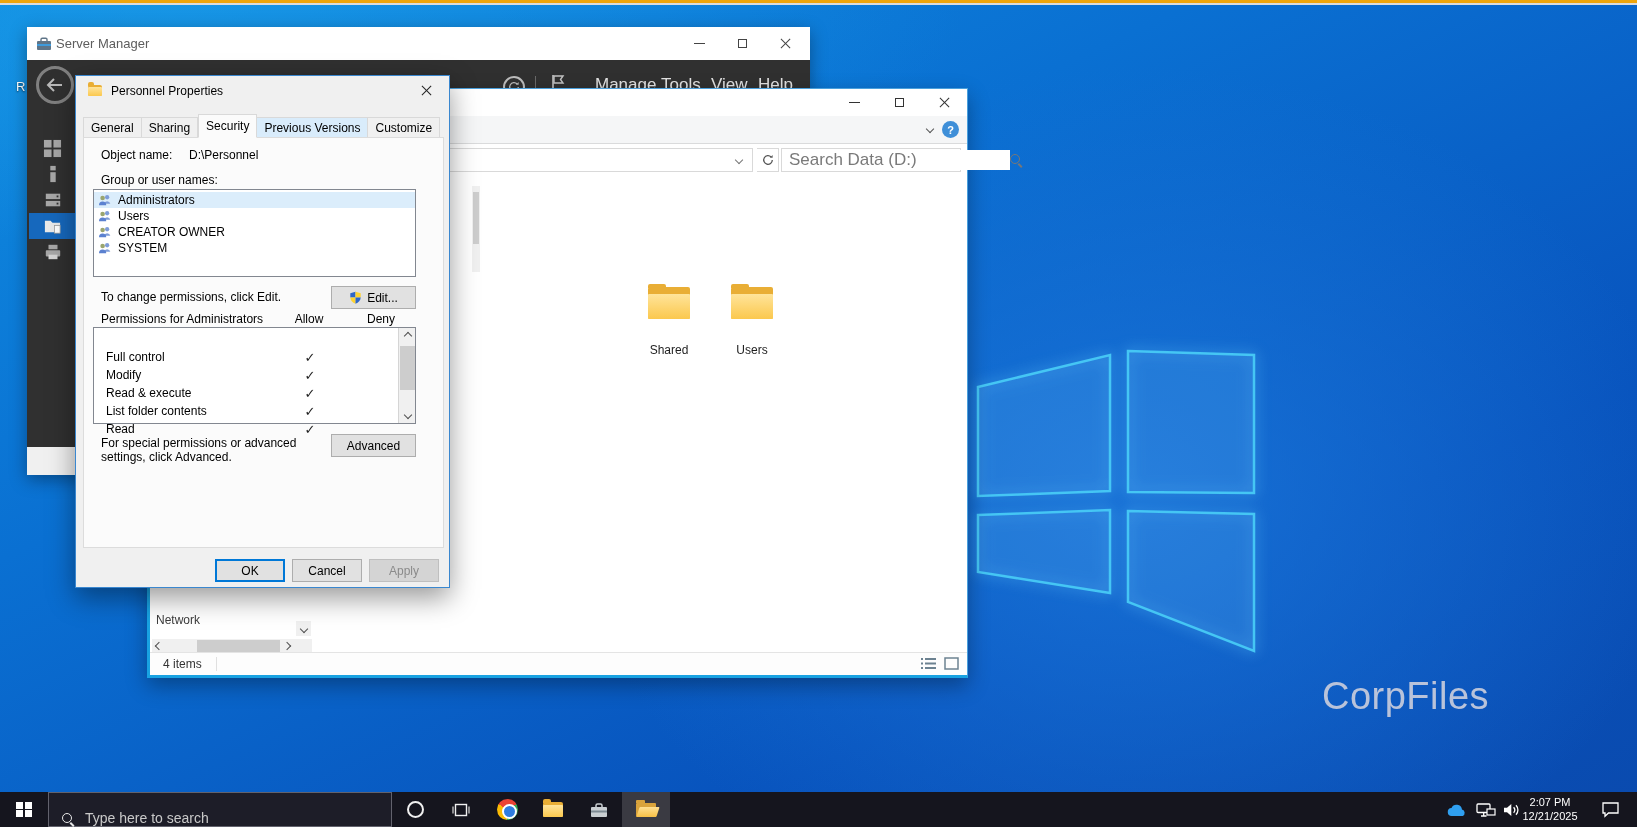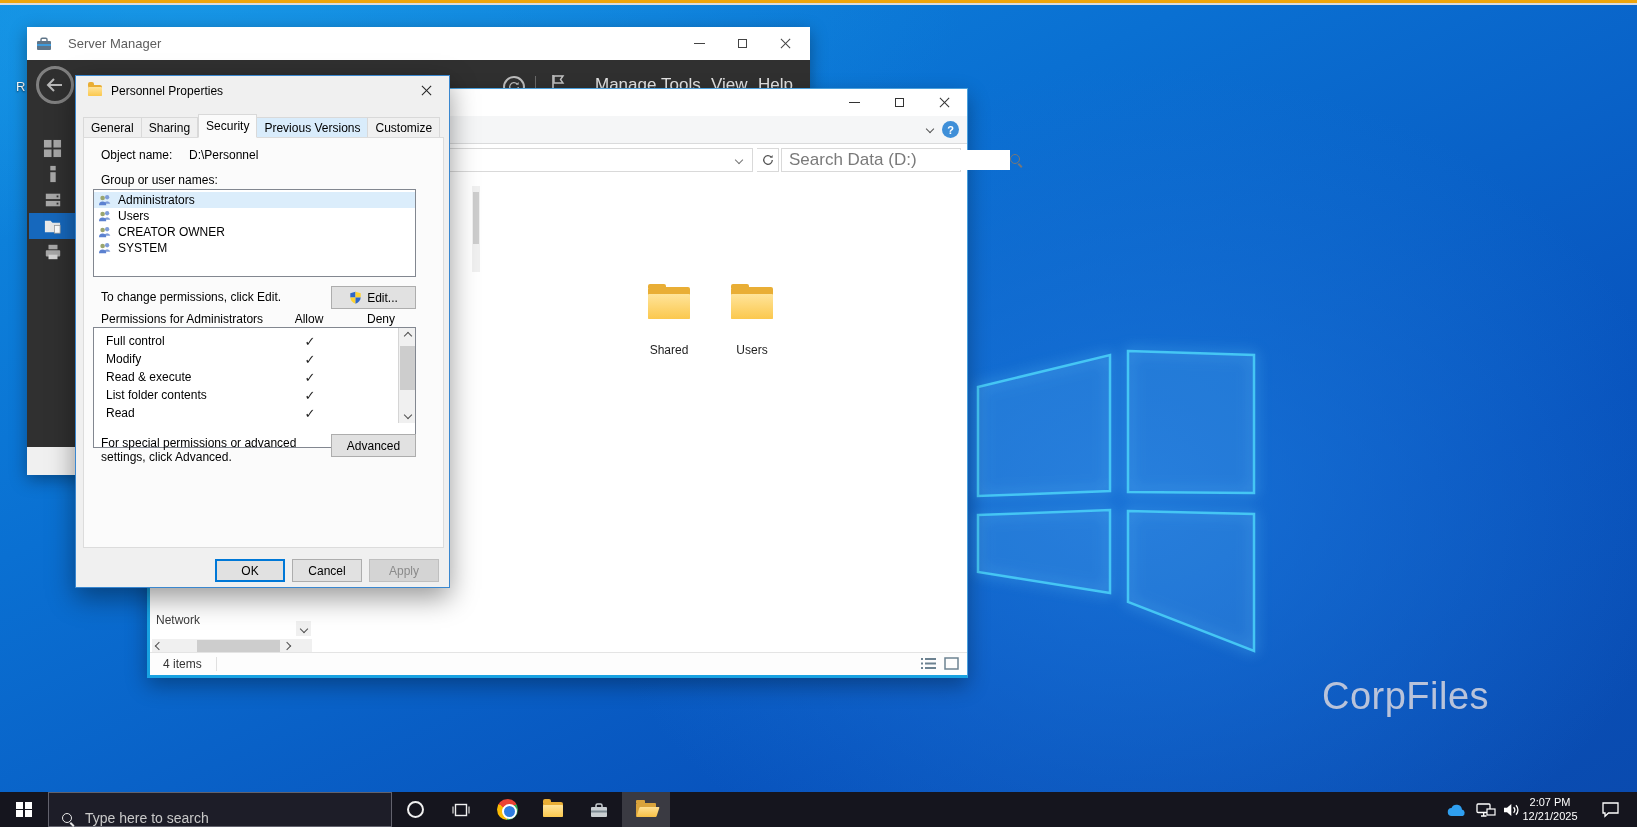--- a/index.html
+++ b/index.html
@@ -60,21 +60,21 @@
   .openfolder{width:20px;height:14px;position:relative;background:#d9a33c;border-radius:1px}
   .openfolder::before{content:"";position:absolute;top:-3px;left:0;width:9px;height:3px;background:#d9a33c;border-radius:1px 1px 0 0}
   .openfolder::after{content:"";position:absolute;left:2px;bottom:0;width:20px;height:10px;background:linear-gradient(180deg,#ffe092,#f7bf45);transform:skewX(-18deg);border-radius:1px}
   #tb-tray{left:1385px;top:0;width:252px;height:35px}
   .tray-ic{position:absolute;top:0;height:35px;display:flex;align-items:center;justify-content:center;width:26px}
   #tray-clock{position:absolute;left:132px;top:3px;width:66px;text-align:center;font-size:11px;line-height:14px;color:#fff}
 
   
   #sm-win{left:27px;top:27px;width:783px;height:448px;background:#303030;box-shadow:0 5px 16px rgba(0,0,0,.35);z-index:10}
   #sm-title{left:0;top:0;width:783px;height:33px;background:#fff;display:flex;align-items:center}
-  #sm-title .t{font-size:13px;color:#5d5d5d;margin-left:16px}
+  #sm-title .t{font-size:13px;color:#5d5d5d;margin-left:4px}
   .wc{width:43px;height:33px;display:flex;align-items:center;justify-content:center;color:#444}
   #sm-controls{position:absolute;right:3px;top:0;display:flex}
   #sm-band{left:0;top:33px;width:783px;height:48px;background:#303030}
   #sm-back{position:absolute;left:9px;top:6px;width:38px;height:38px;border:3px solid #808080;border-radius:50%;display:flex;align-items:center;justify-content:center}
   #sm-refresh{position:absolute;left:476px;top:16px;width:22px;height:22px;border:2px solid #bdbdbd;border-radius:50%;display:flex;align-items:center;justify-content:center;color:#bdbdbd}
   #sm-sep{position:absolute;left:508px;top:16px;width:1px;height:22px;background:#6a6a6a}
   #sm-flag{position:absolute;left:523px;top:14px}
   .sm-menu{position:absolute;top:15px;font-size:17px;color:#e2e2e2}
   #sm-navcol{left:0;top:81px;width:51px;height:339px;background:#303030}
   .sm-navitem{position:absolute;left:2px;width:47px;height:26px;display:flex;align-items:center;justify-content:center}
@@ -122,21 +122,21 @@
   .tab:first-child{border-left:1px solid #d9d9d9}
   .tab.active{background:#fbfbfb;height:24px;border-bottom:1px solid #fbfbfb;position:relative;z-index:2;border-left:1px solid #d9d9d9}
   .tab.hovered{background:#d9ecfb}
   #dlg-page{position:absolute;left:7px;top:61px;width:361px;height:411px;background:#fbfbfb;border:1px solid #dcdcdc}
   .dlg-label{position:absolute;font-size:12px;color:#000}
   #grp-list{position:absolute;left:17px;top:113px;width:323px;height:88px;background:#fff;border:1px solid #828790;padding-top:2px}
   .lrow{height:16px;display:flex;align-items:center;gap:6px;padding-left:4px;font-size:12px}
   .lrow.sel{background:#dbedfb}
   #edit-btn{position:absolute;left:255px;top:210px;width:85px;height:23px;gap:5px}
   .btn{background:#e1e1e1;border:1px solid #adadad;display:flex;align-items:center;justify-content:center;font-size:12px;color:#000;font-family:"Liberation Sans",sans-serif}
-  #perm-list{position:absolute;left:17px;top:251px;width:323px;height:121px;background:#fff;border:1px solid #828790;padding-top:4px}
+  #perm-list{position:absolute;left:17px;top:251px;width:323px;height:97px;background:#fff;border:1px solid #828790;padding-top:20px}
   .prow{height:18px;display:flex;align-items:center;font-size:12px;position:relative}
   .prow .nm{margin-left:12px}
   .prow .allowmark{position:absolute;left:196px;width:40px;text-align:center;font-family:"DejaVu Sans",sans-serif;font-size:13px;color:#222}
   .prow .denymark{position:absolute;left:268px;width:40px;text-align:center;font-family:"DejaVu Sans",sans-serif;font-size:13px;color:#222}
   #perm-scroll{position:absolute;right:0;top:0;width:17px;height:95px;background:#f0f0f0;border-left:1px solid #d5d5d5}
   .scr-btn{width:17px;height:16px;display:flex;align-items:center;justify-content:center;color:#505050}
   #perm-thumb{position:absolute;left:1px;top:18px;width:15px;height:44px;background:#cdcdcd}
   #adv-btn{position:absolute;left:255px;top:358px;width:85px;height:23px}
   #dlg-ok{position:absolute;left:139px;top:483px;width:70px;height:23px;border:2px solid #0078d7}
   #dlg-cancel{position:absolute;left:216px;top:483px;width:70px;height:23px}

